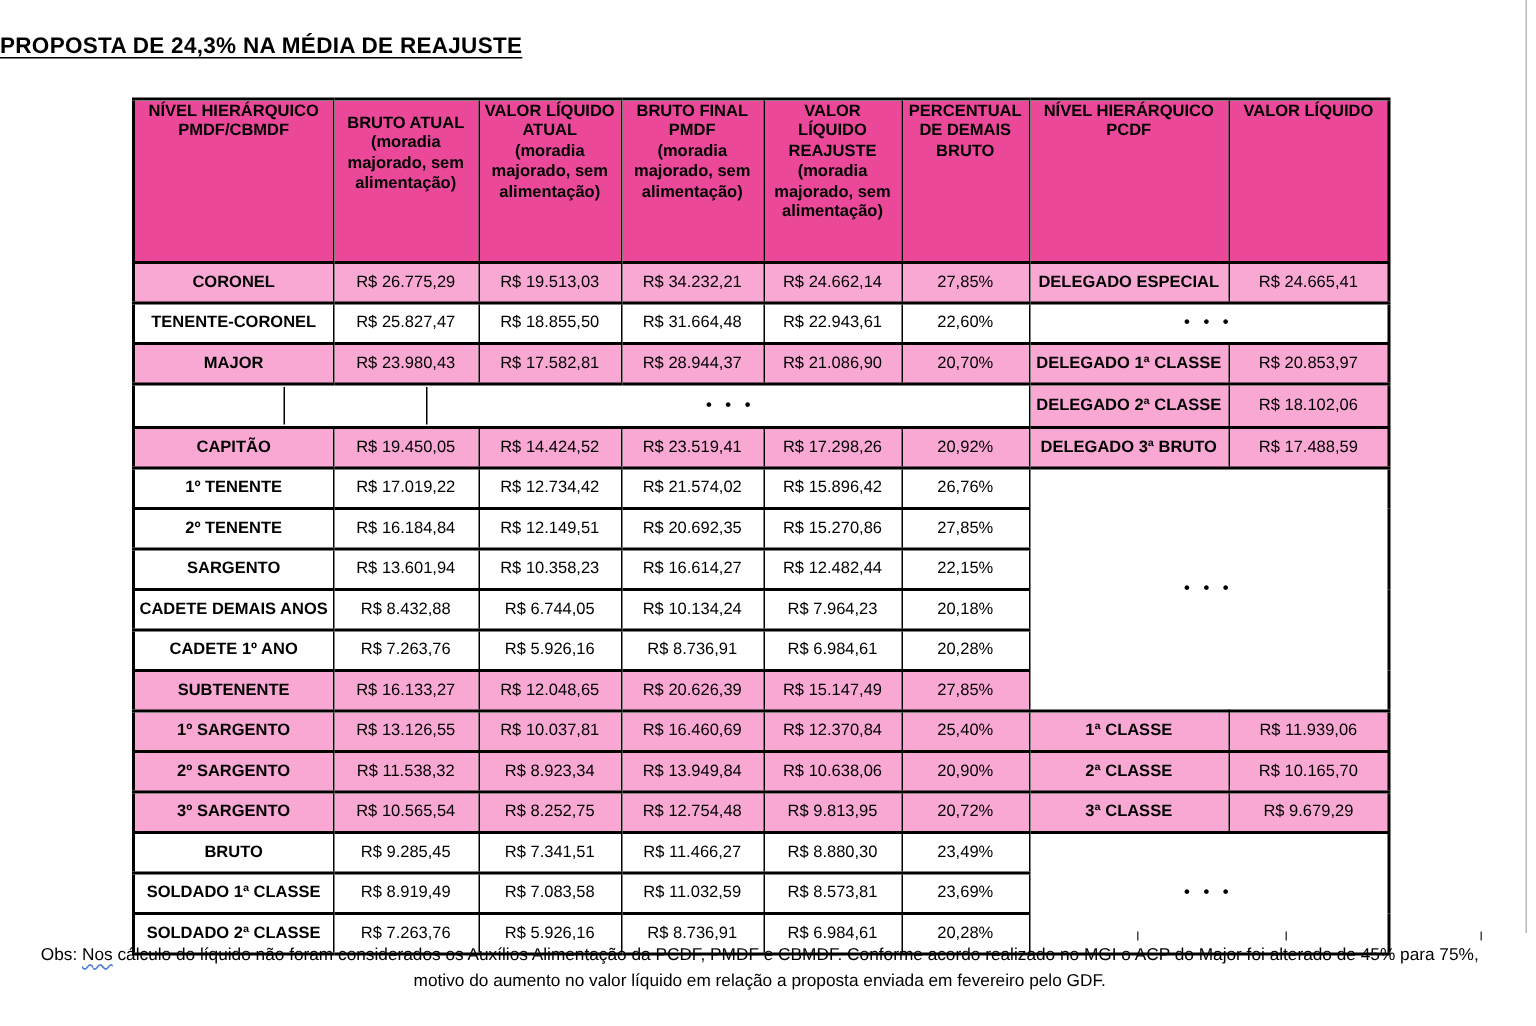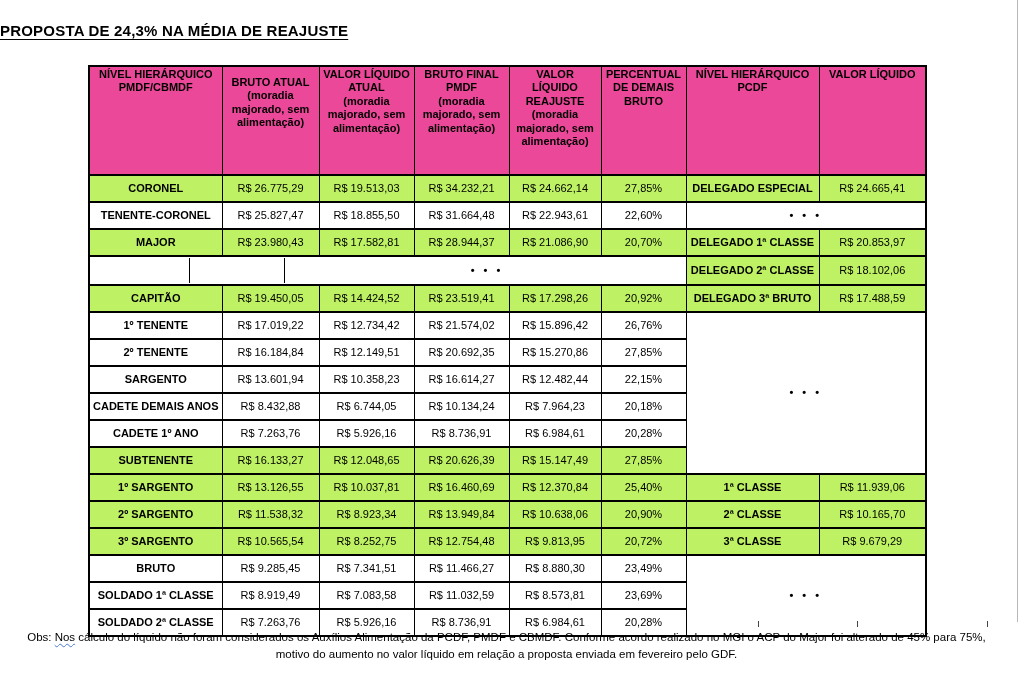--- a/index.html
+++ b/index.html
@@ -21,21 +21,21 @@
     border:1px solid #000;border-top-width:2px;border-bottom-width:2px;
     padding:1px 3px;text-align:center;font-size:11px;line-height:1.22;
     overflow:hidden;
   }
   thead th{
     background:#ec4899;height:97px;vertical-align:top;
     font-weight:bold;padding-top:7px;
   }
   thead th.v-mid{vertical-align:top;padding-top:9px;}
   tbody td{height:23px;vertical-align:middle;}
-  .hl{background:#bef264;}
+  .hl{background:#f9a8d4;}
   .rank, .pcdf-rank{font-weight:bold;font-size:10.5px;}
   .dots{font-weight:bold;font-size:11px;letter-spacing:3px;white-space:nowrap;}
   td.spacer{padding:0;}
   .spacer-wrap{position:relative;height:25px;}
   .spacer-wrap .vline{position:absolute;top:0;bottom:0;width:1px;background:#000;}
   .vline.v1{left:96px;}
   .vline.v2{left:191px;}
   .spacer-wrap .spacer-dots{
     position:absolute;left:191px;width:406px;top:50%;
     transform:translateY(-50%);text-align:center;

